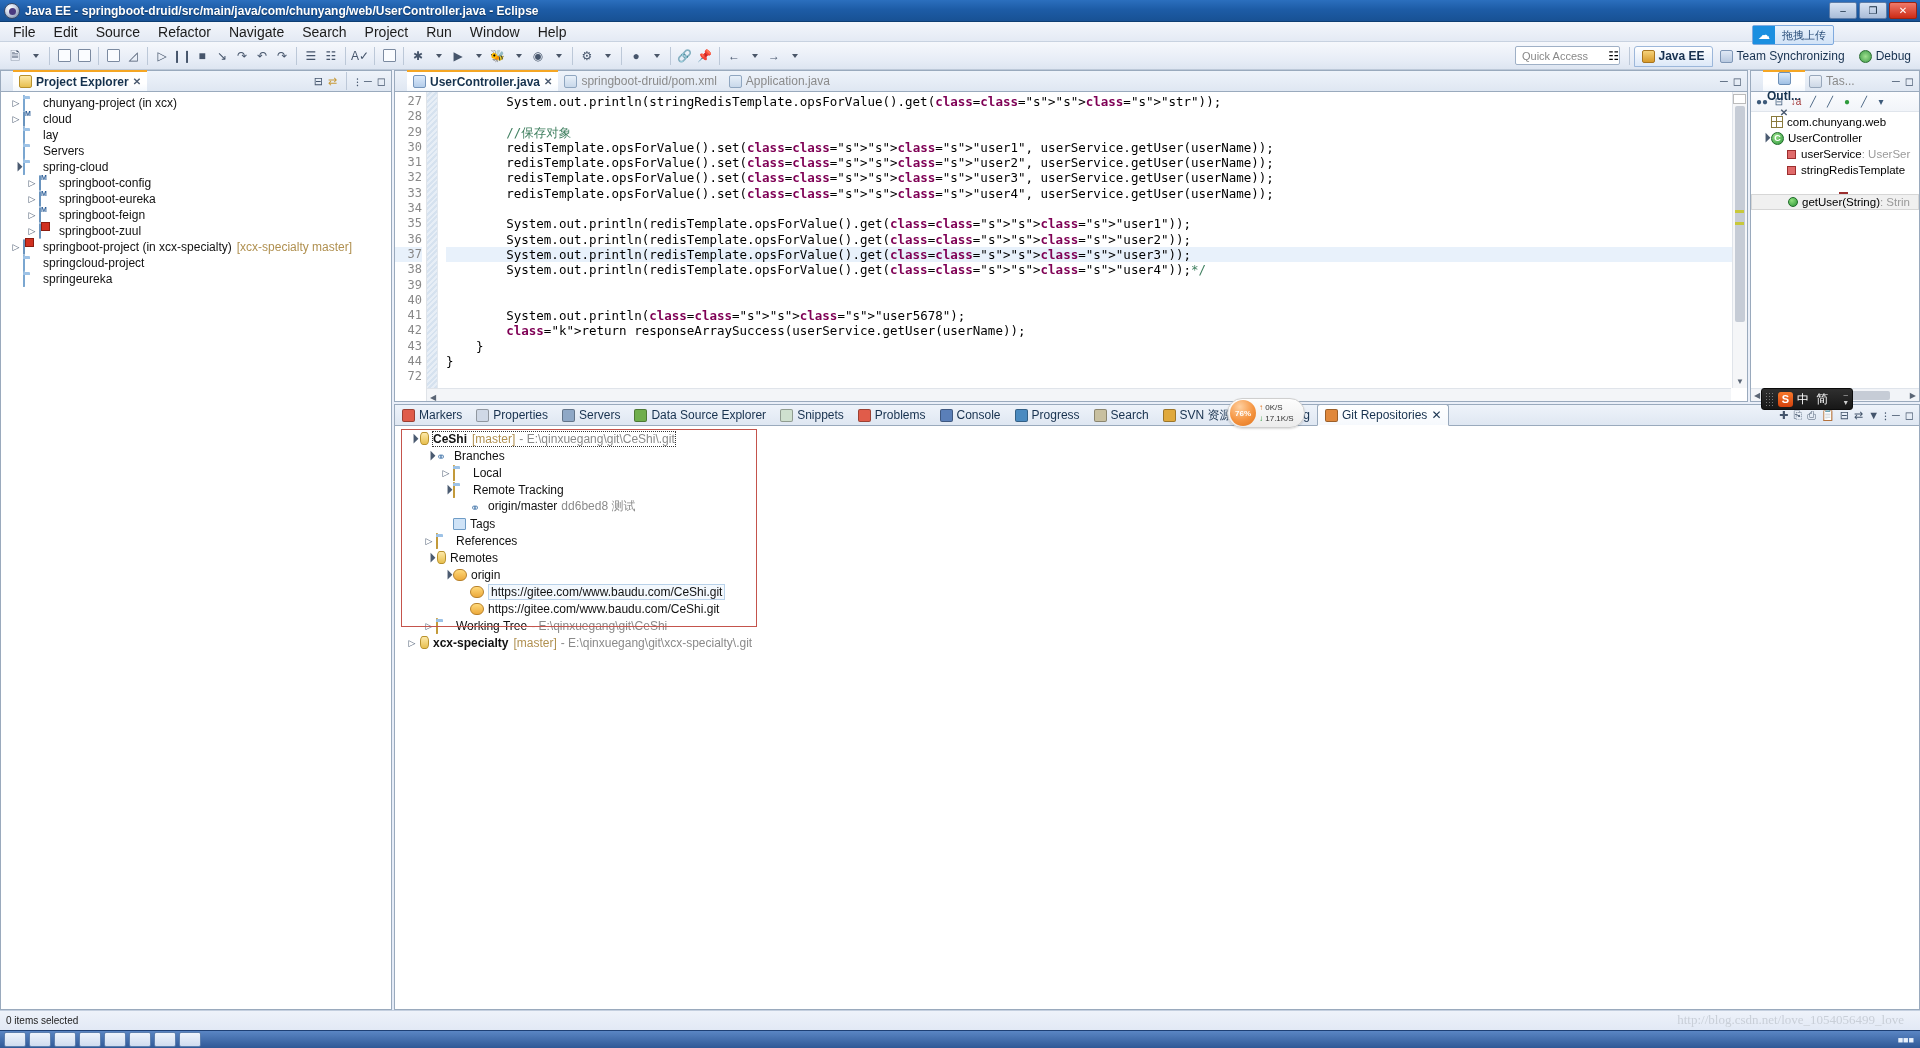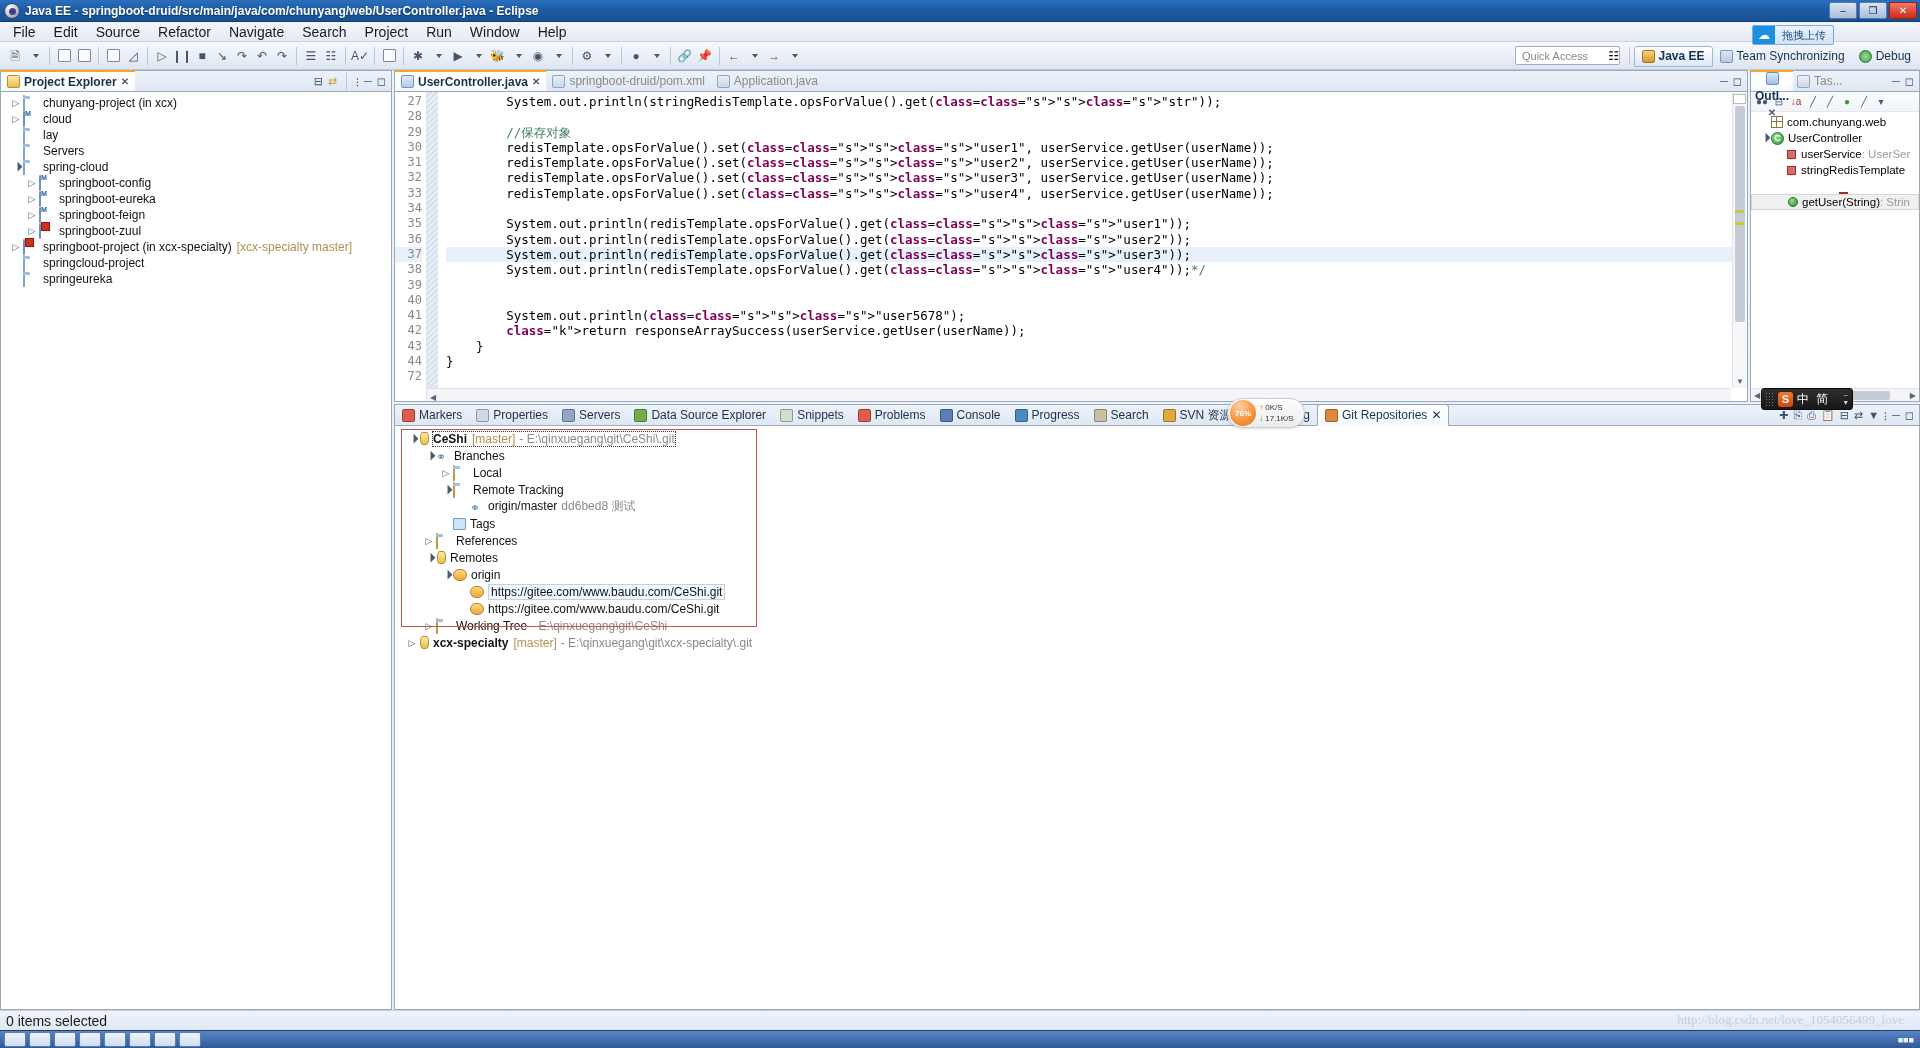--- a/index.html
+++ b/index.html
@@ -146,20 +146,21 @@
   .vtab {
     display: flex; align-items: center; gap: 4px;
     padding: 0 6px; font-size: 12px; color: #14314e;
     white-space: nowrap; max-width: 260px;
   }
   .vtab.active {
     background: linear-gradient(#ffffff, #ffffff 60%, #f4f8fd);
     border-top: 2px solid #f5a623;
     font-weight: bold;
     margin-top: -1px;
+    margin-left: 12px;
   }
   .vtab .x { font-size: 10px; color: #4a5a70; }
   .tab-tools {
     margin-left: auto; display: flex; align-items: center;
     gap: 5px; padding: 0 5px; color: #44556c; font-size: 11px;
   }
 
   
   #projectExplorer { left: 0; top: 0; width: 392px; bottom: 0; }
   .tree { padding: 3px 0 0 0; overflow: hidden; height: calc(100% - 21px); }
@@ -361,21 +362,21 @@
   }
   .ime-tx { letter-spacing: 2px; }
   .ime-ctl { margin-left: auto; margin-right: 4px; font-size: 8px; line-height: 8px; color: #cfcfcf; text-align: center; }
 
   
   .statusbar {
     position: absolute; left: 0; right: 0; bottom: 18px; height: 20px;
     background: linear-gradient(#eef2fa,#e2e9f5);
     border-top: 1px solid #c4cfdf;
     display: flex; align-items: center; padding-left: 6px;
-    font-size: 14px; color: #1c1c1c;
+    font-size: 10px; color: #1c1c1c;
   }
   .watermark {
     position: absolute; right: 16px; bottom: 20px;
     font-size: 13px; color: #c9cfd8; white-space: nowrap;
     font-family: "Liberation Serif", serif;
   }
   .taskbar {
     position: absolute; left: 0; right: 0; bottom: 0; height: 18px;
     background: linear-gradient(#5a86c4,#2f5896);
     border-top: 1px solid #1d3f74;

